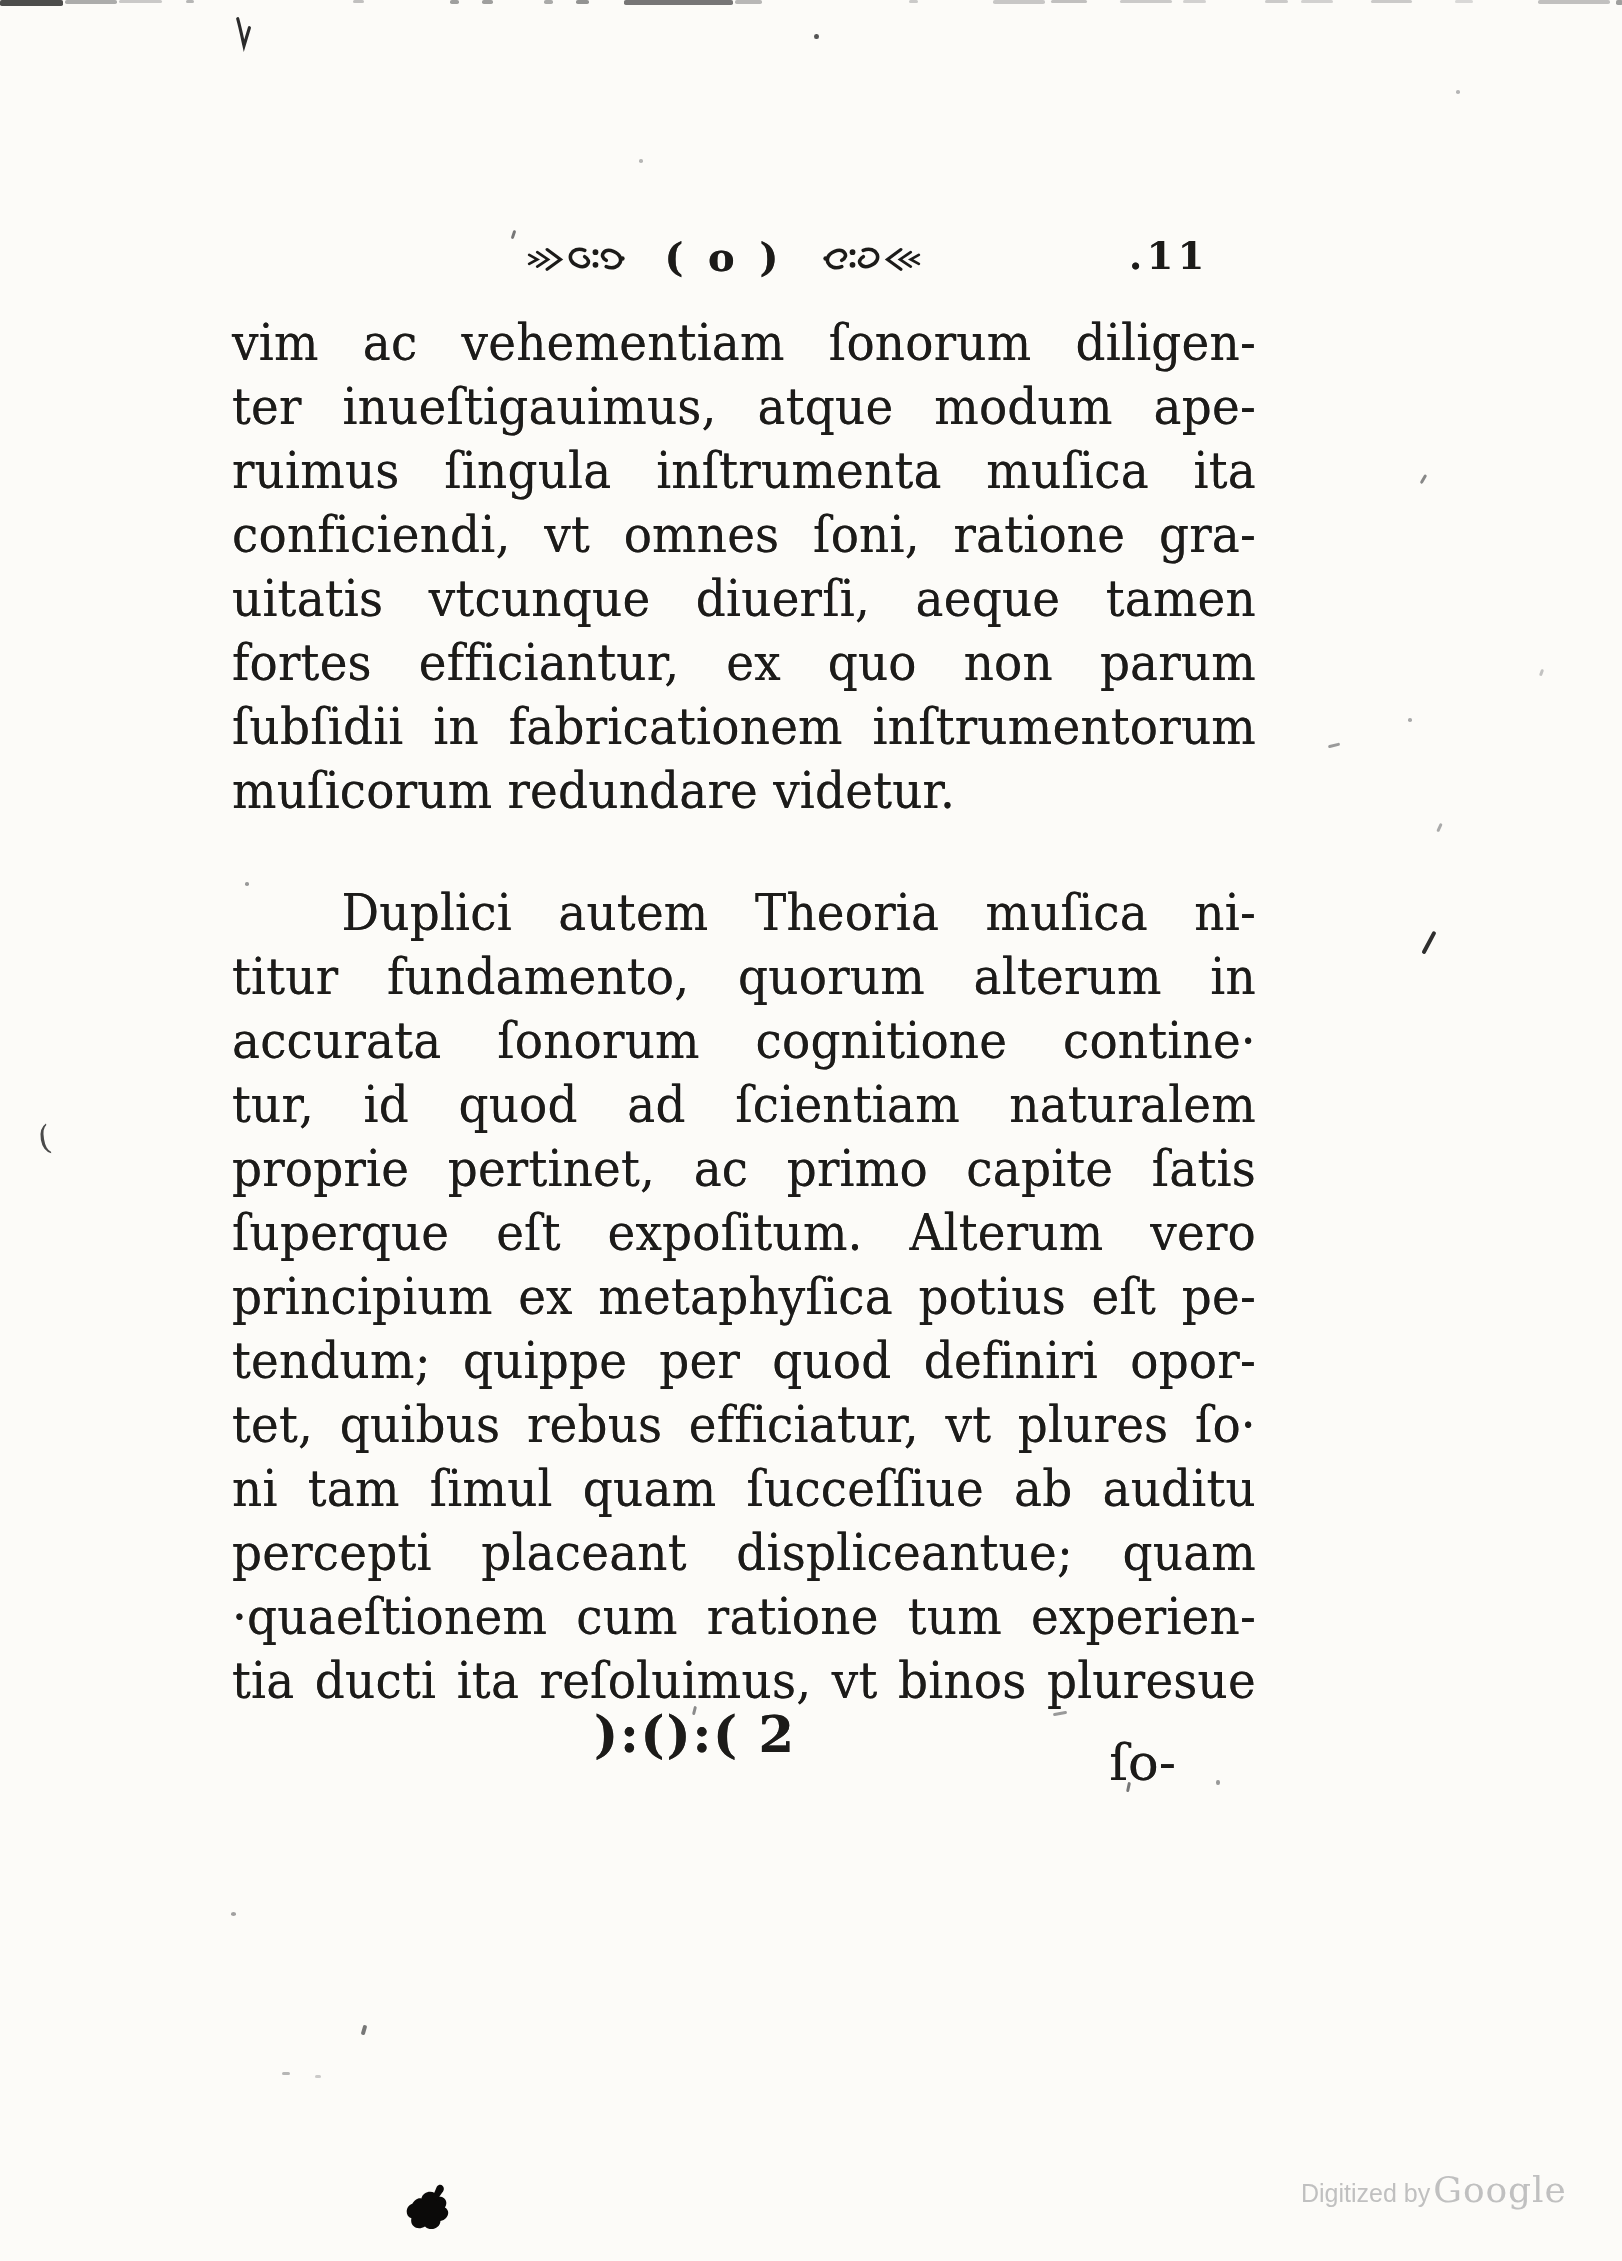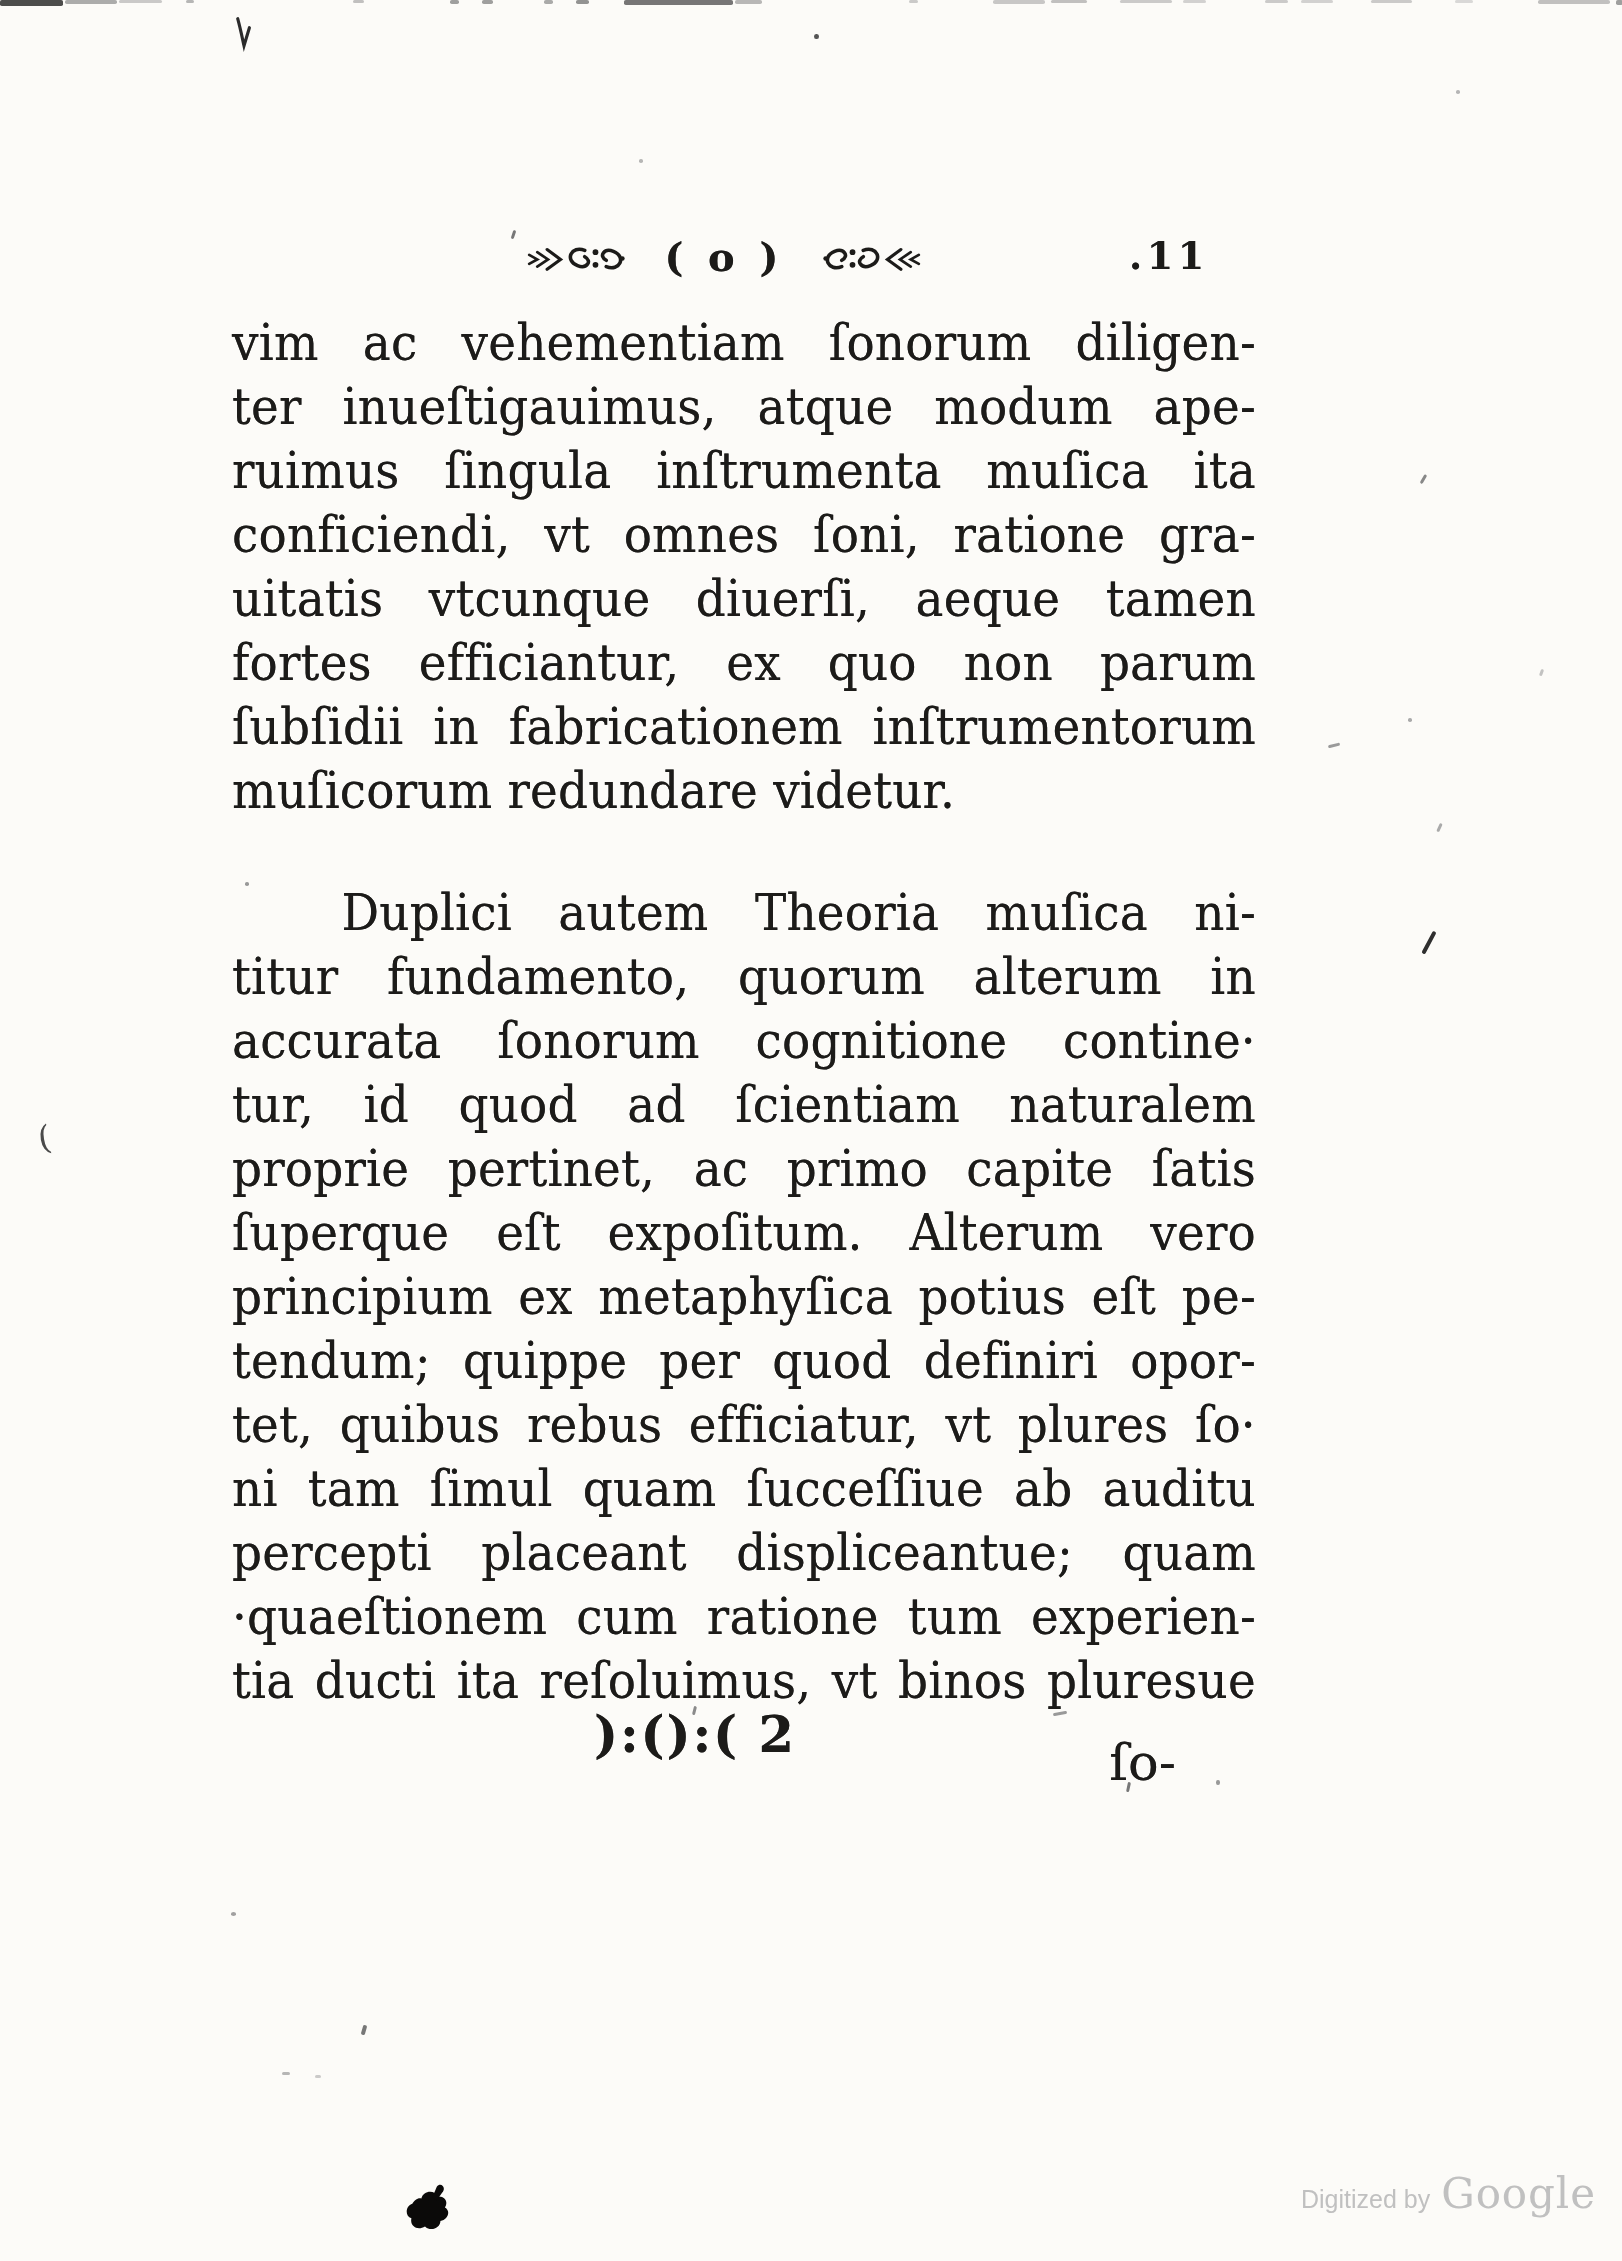--- a/index.html
+++ b/index.html
@@ -51,25 +51,25 @@
     position:absolute;left:232px;top:1704px;width:1024px;height:72px;
     color:var(--ink,#1c1b19);font-size:51px;
     text-shadow:0 0 0.5px rgba(10,10,10,.7);
   }
   .sigmark{position:absolute;left:362px;top:0;font-weight:bold;letter-spacing:1.8px;}
   .catchword{position:absolute;right:80px;top:0;margin-top:29px;}
 
   
   .watermark{
     position:absolute;left:1301px;top:2169px;
-    display:flex;align-items:baseline;gap:11px;
+    display:flex;align-items:baseline;gap:3px;
     color:var(--watermark,#bfbfbf);
   }
   .wm-prefix{font-family:"Liberation Sans","DejaVu Sans",sans-serif;font-size:25px;}
-  .wm-logo{font-family:"DejaVu Serif","Liberation Serif",serif;font-size:42px;letter-spacing:0.9px;}
+  .wm-logo{font-family:"DejaVu Serif","Liberation Serif",serif;font-size:36px;letter-spacing:0.9px;}
 
   
   .speck{position:absolute;}
   .topstrip span{position:absolute;top:0;display:block;border-radius:1.8px;}
   .inkblob{position:absolute;left:396px;top:2182px;filter:blur(0.4px);}
   .tickmark{position:absolute;left:233px;top:16.3px;}
   .lparen-mark{
     position:absolute;left:38px;top:1118px;
     font-size:33px;color:#4a4a4a;transform:rotate(-10deg);
   }

